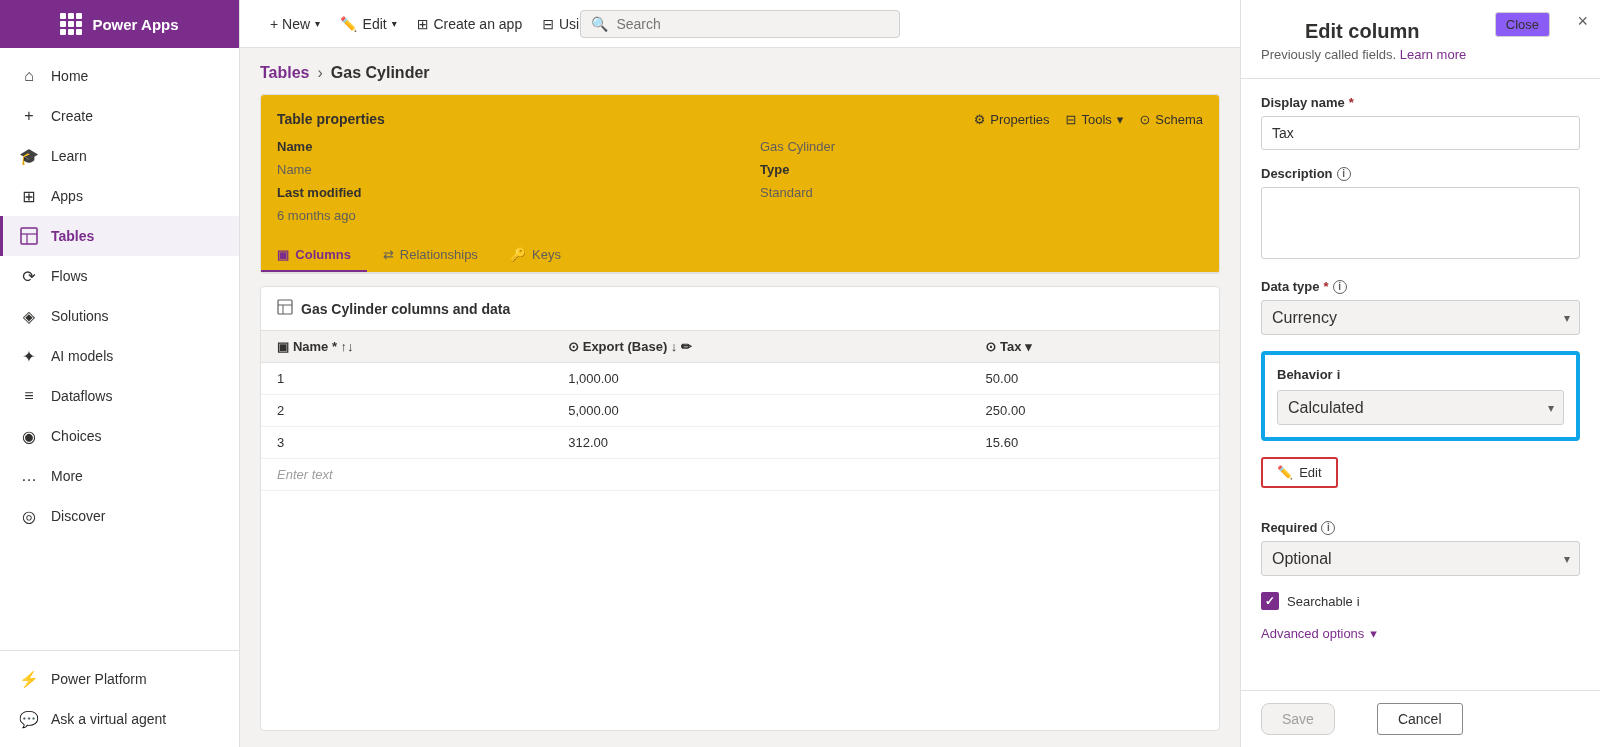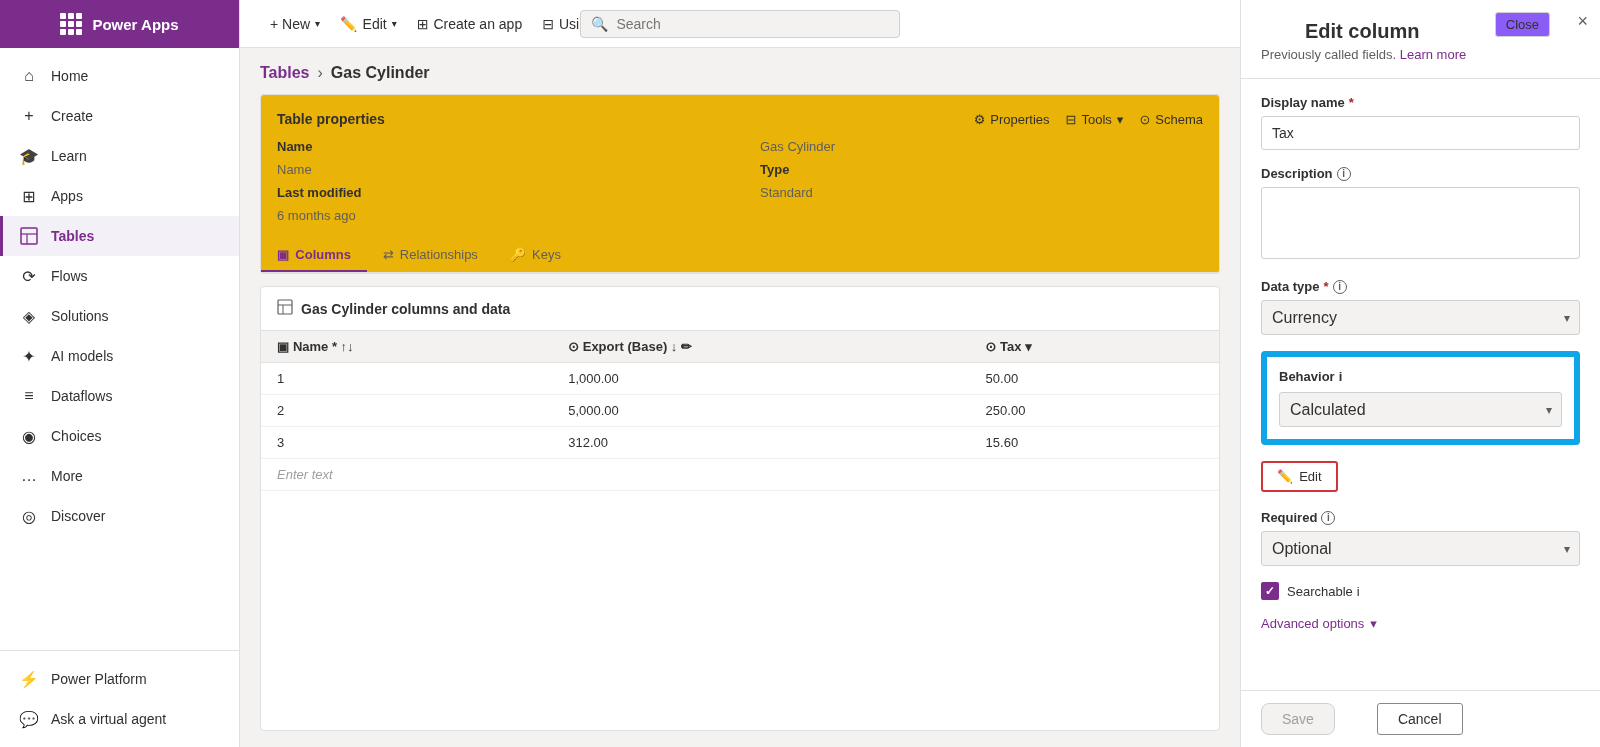--- a/index.html
+++ b/index.html
@@ -400,21 +400,21 @@
       right: 10px;
       top: 50%;
       transform: translateY(-50%);
       font-size: 12px;
       color: #605e5c;
       pointer-events: none;
     }
 
     
     .behavior-section {
-      border: 6px solid #0ea5e9;
+      border: 4px solid #0ea5e9;
       border-radius: 4px;
       padding: 12px;
       margin-bottom: 16px;
     }
     .behavior-label {
       font-size: 13px;
       font-weight: 600;
       color: #323130;
       margin-bottom: 8px;
       display: flex;
@@ -807,21 +807,21 @@
         </select>
         <span class="select-chevron">▾</span>
       </div>
     </div>
 
     <button class="edit-btn">
       <span>✏️</span>
       <span>Edit</span>
     </button>
 
-    <div class="field-group" style="margin-top:18px;">
+    <div class="field-group" style="margin-top:32px;">
       <div class="field-label">
         <span>Required</span>
         <span class="info-icon">i</span>
       </div>
       <div class="select-wrapper">
         <select>
           <option>Optional</option>
         </select>
         <span class="select-chevron">▾</span>
       </div>

